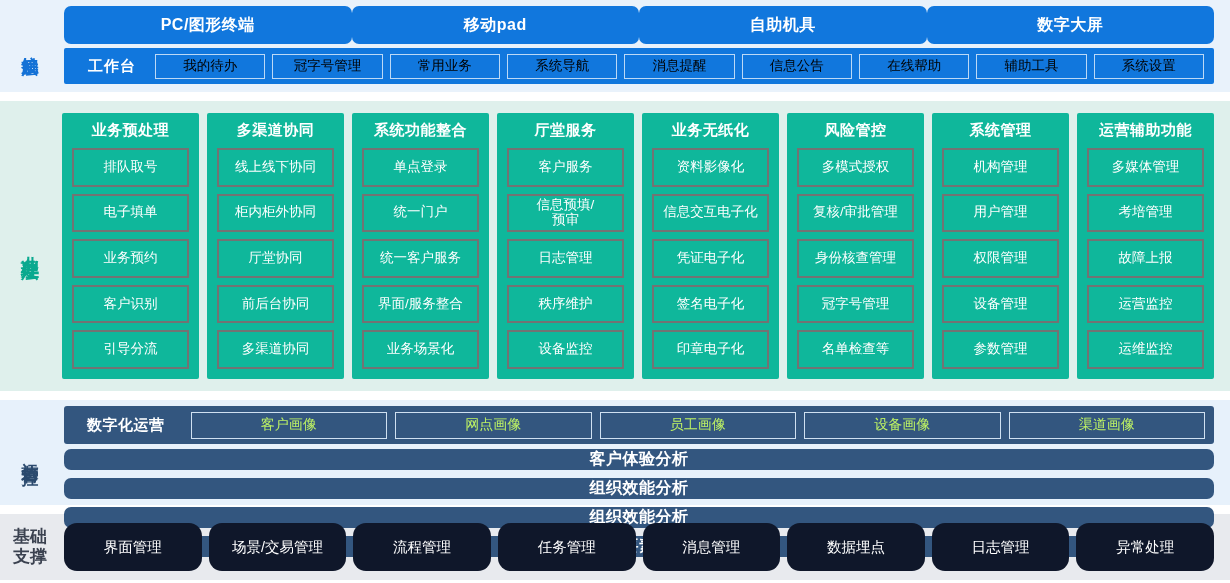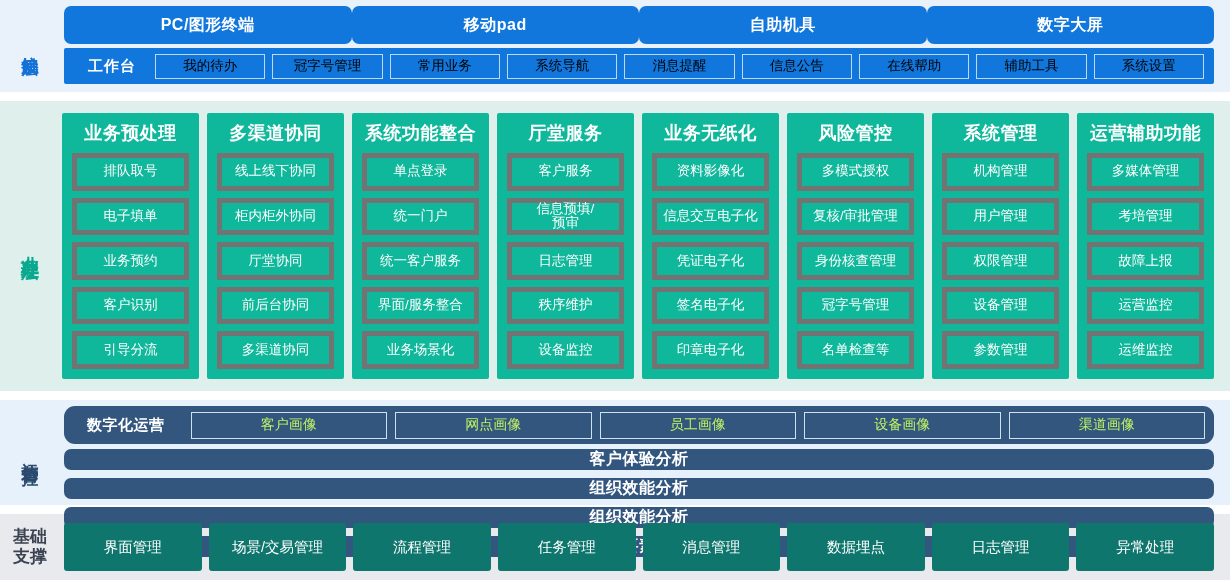--- a/index.html
+++ b/index.html
@@ -57,37 +57,37 @@
   #layer-business .layer-body {
     padding: 12px 16px 12px 2px;
     flex-direction: row; gap: 8px;
   }
   .biz-col {
     flex: 1 1 0; background: #0fb79b; border-radius: 2px;
     display: flex; flex-direction: column; align-items: stretch;
     padding: 8px 10px 10px 10px; gap: 7px;
   }
   .biz-col-title {
-    color: #ffffff; font-size: 18px; font-weight: bold;
+    color: #ffffff; font-size: 15px; font-weight: bold;
     text-align: center; letter-spacing: .5px; margin-bottom: 1px;
     white-space: nowrap;
   }
   .biz-item {
-    flex: 1 1 0; min-height: 30px; border: 5px solid #737373;
+    flex: 1 1 0; min-height: 30px; border: 2px solid #737373;
     display: flex; align-items: center; justify-content: center;
     text-align: center; color: #ffffff; font-size: 13.5px;
     line-height: 1.1; padding: 1px 2px; white-space: pre-line;
   }
 
   
   #layer-ops { height: 105px; background: #e7f1fb; }
   #layer-ops .layer-label { color: #2b4a6e; font-size: 17px; }
   #layer-ops .layer-body { padding: 6px 16px 7px 4px; gap: 5px; }
   .ops-strip {
-    height: 38px; background: #33567f; border-radius: 11px;
+    height: 38px; background: #33567f; border-radius: 3px;
     display: flex; align-items: center; gap: 8px; padding: 0 9px;
   }
   .ops-title {
     color: #ffffff; font-size: 15px; font-weight: bold;
     white-space: nowrap; padding: 0 18px 0 14px; letter-spacing: .5px;
   }
   .ops-chip {
     flex: 1 1 0; height: 27px; border: 1px solid #cfe0f1;
     display: flex; align-items: center; justify-content: center;
     color: #bef264; font-size: 14px; white-space: nowrap;
@@ -100,21 +100,21 @@
     letter-spacing: .5px;
   }
 
   
   #layer-foundation { height: 66px; background: #e8eaee; }
   #layer-foundation .layer-label { color: #3b4250; font-size: 17px; line-height: 1.15; }
   #layer-foundation .layer-label .two-line { writing-mode: horizontal-tb; }
   #layer-foundation .layer-body { padding: 9px 16px 9px 4px; }
   .found-row { display: flex; gap: 7px; height: 100%; }
   .found-chip {
-    flex: 1 1 0; background: #0f766e; border-radius: 3px;
+    flex: 1 1 0; background: #0f172a; border-radius: 13px;
     display: flex; align-items: center; justify-content: center;
     color: #ffffff; font-size: 14.5px; white-space: nowrap;
   }
 
   .gap { height: 9px; background: #ffffff; width: 1230px; }
 </style>
 </head>
 <body>
 
 <div id="root">

